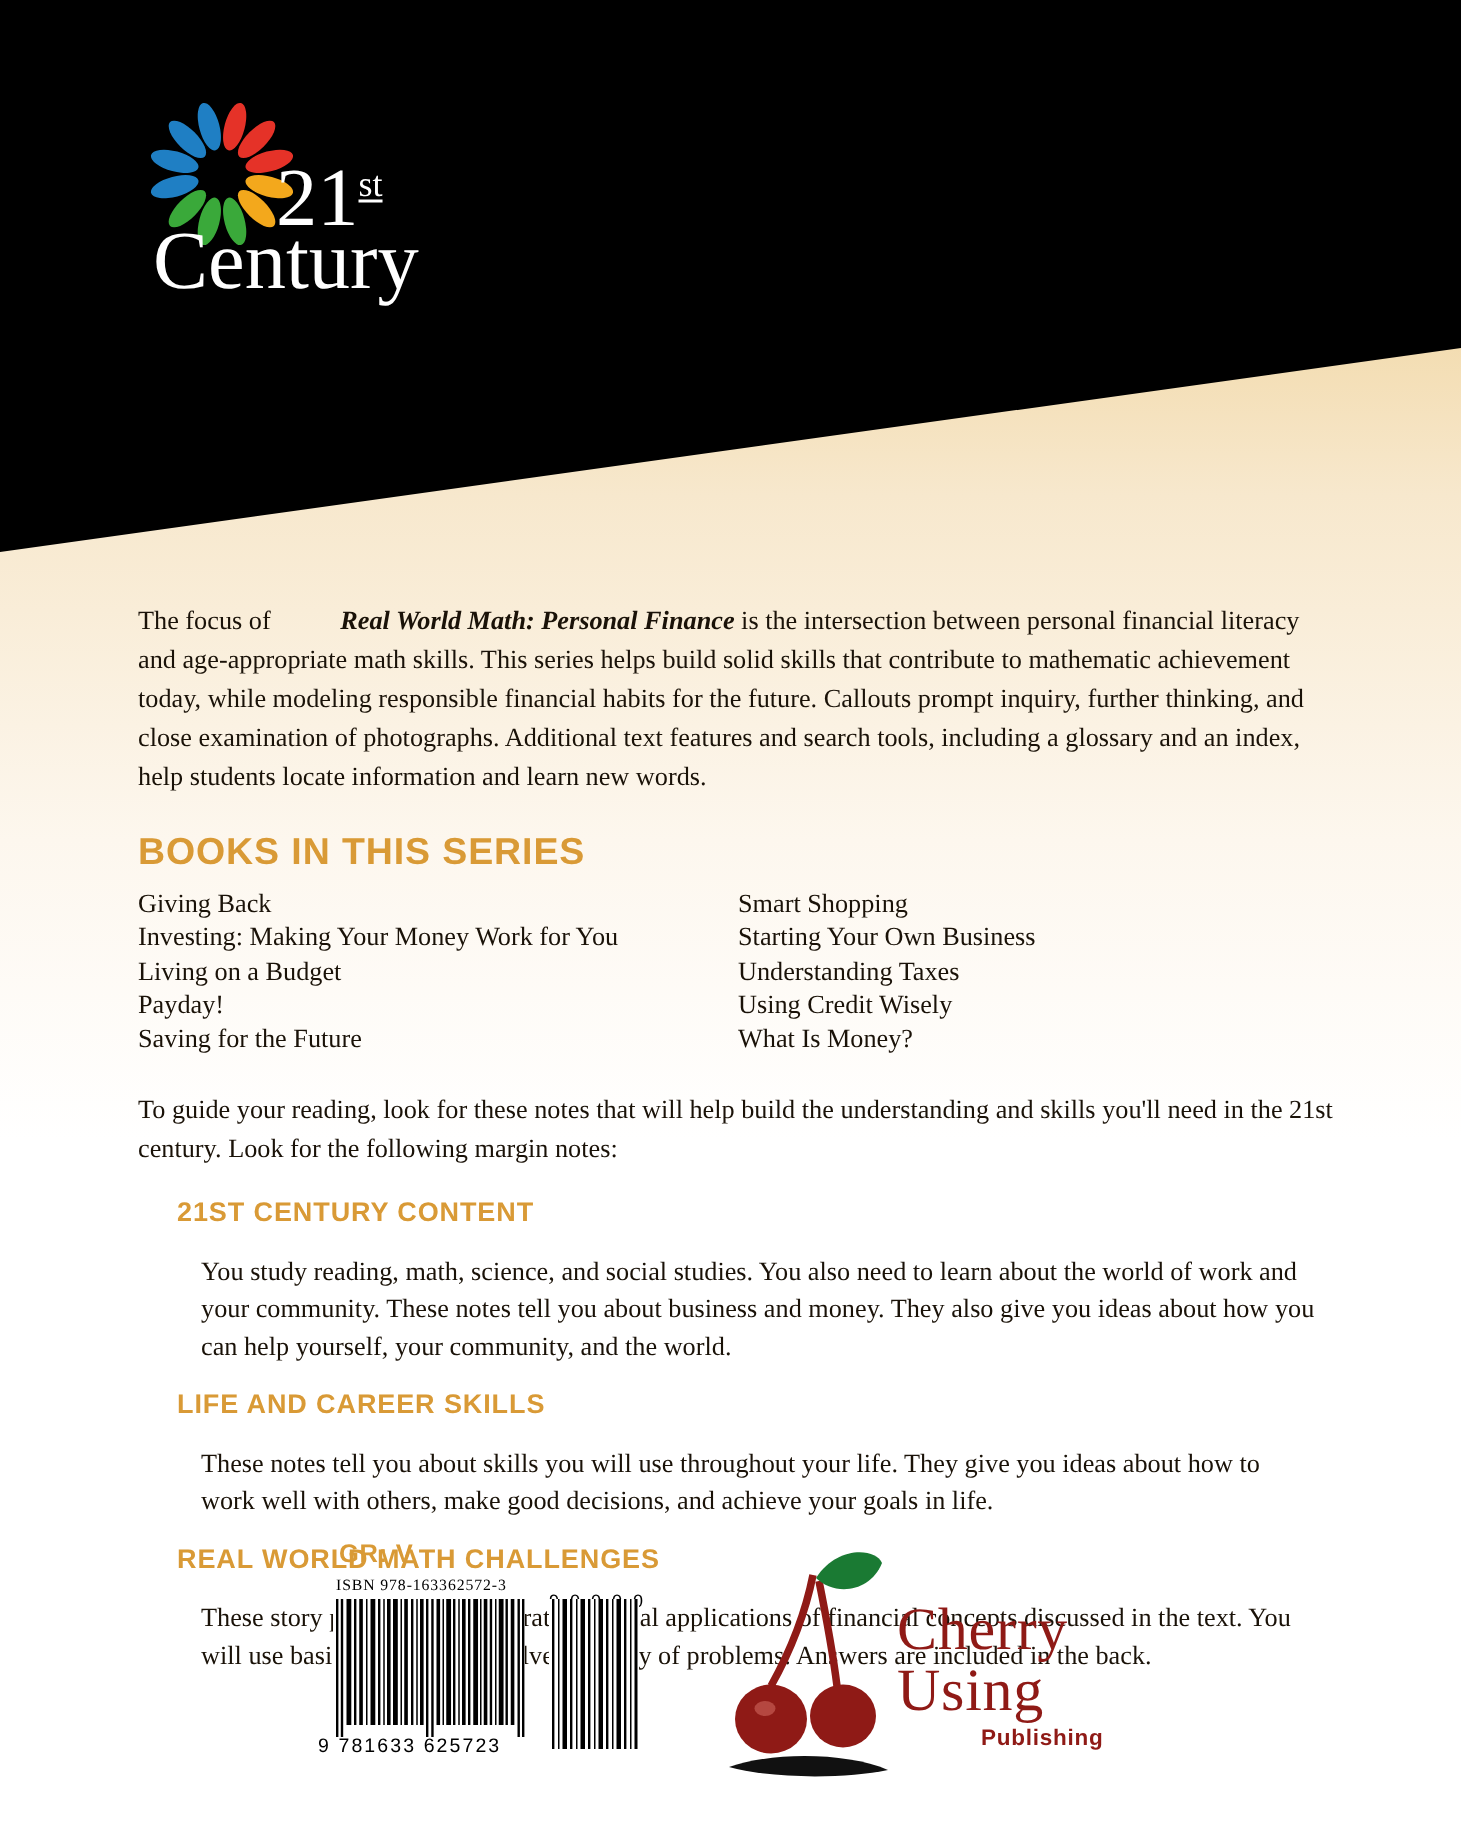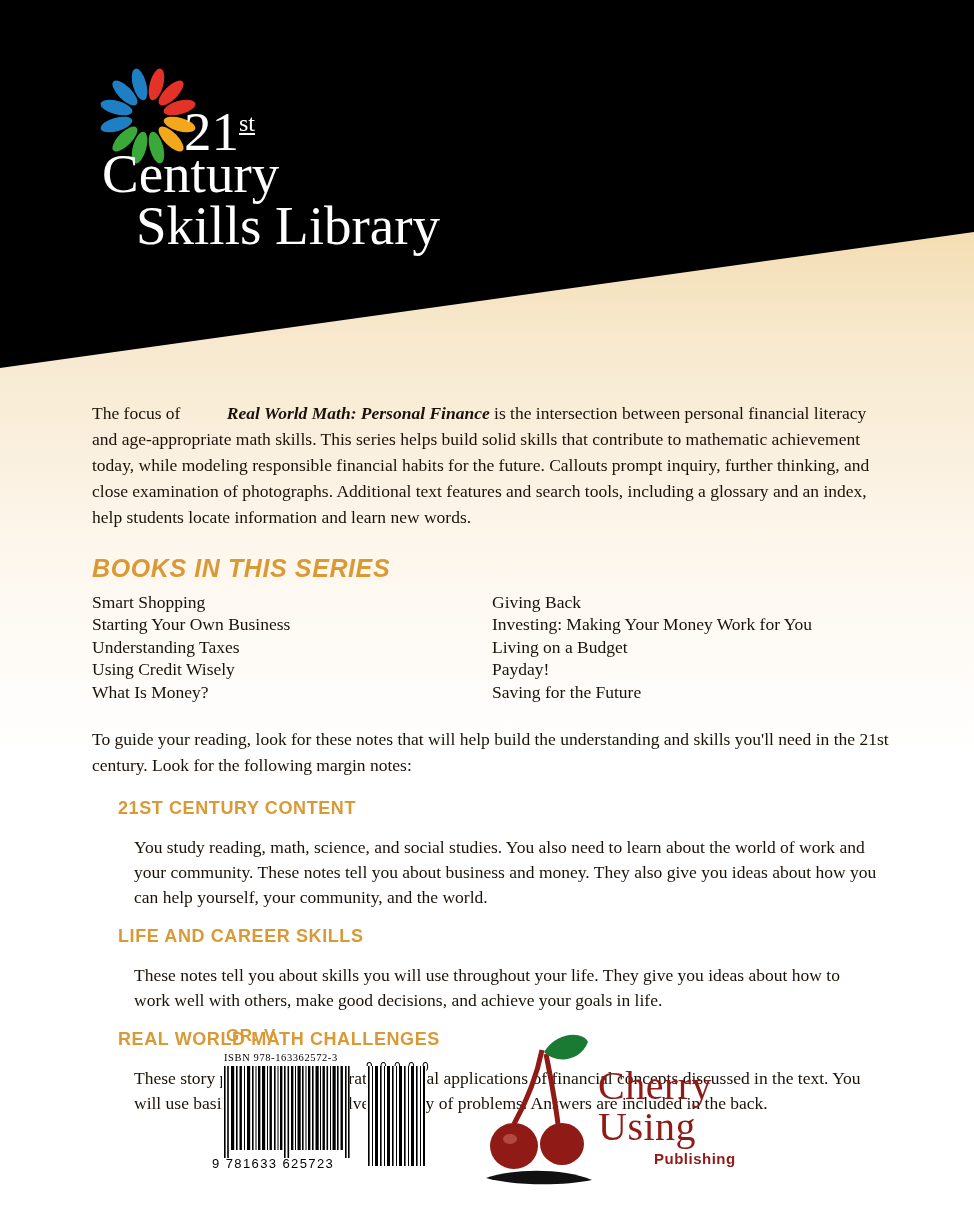--- a/index.html
+++ b/index.html
@@ -101,21 +101,20 @@
   }
   .section-head {
     font-family: "Liberation Sans", sans-serif;
     font-weight: bold;
     color: #d99a36;
     letter-spacing: 0.6px;
   }
   .books-head {
     font-size: 25px;
     margin: 0 0 8px 0;
-    font-style: italic;
   }
   .books-cols {
     display: flex;
     width: 800px;
     margin-bottom: 22px;
   }
   .books-col {
     width: 50%;
   }
   .book-item {
@@ -266,43 +265,42 @@
         <g fill="#1f7fc4">
           <ellipse cx="0" cy="-34" rx="7" ry="17" transform="rotate(255)"></ellipse>
           <ellipse cx="0" cy="-34" rx="7" ry="17" transform="rotate(285)"></ellipse>
           <ellipse cx="0" cy="-34" rx="7" ry="17" transform="rotate(315)"></ellipse>
           <ellipse cx="0" cy="-34" rx="7" ry="17" transform="rotate(345)"></ellipse>
         </g>
       </g>
     </svg>
     <div class="logo-21"><span>21</span><sup>st</sup></div>
     <div class="logo-century">Century</div>
-    <div class="logo-skills">Skills Library</div>
   </div>
 
   <div class="content">
 
     <p class="intro"><span>The focus of </span><b>Real World Math: Personal Finance</b><span> is the intersection between personal financial literacy and age-appropriate math skills. This series helps build solid skills that contribute to mathematic achievement today, while modeling responsible financial habits for the future. Callouts prompt inquiry, further thinking, and close examination of photographs. Additional text features and search tools, including a glossary and an index, help students locate information and learn new words.</span></p>
 
     <div class="section-head books-head">BOOKS IN THIS SERIES</div>
 
     <div class="books-cols">
+      <div class="books-col">
+        <div class="book-item">Giving Back</div>
+        <div class="book-item">Investing: Making Your Money Work for You</div>
+        <div class="book-item">Living on a Budget</div>
+        <div class="book-item">Payday!</div>
+        <div class="book-item">Saving for the Future</div>
+      </div>
       <div class="books-col">
         <div class="book-item">Smart Shopping</div>
         <div class="book-item">Starting Your Own Business</div>
         <div class="book-item">Understanding Taxes</div>
         <div class="book-item">Using Credit Wisely</div>
         <div class="book-item">What Is Money?</div>
-      </div>
-      <div class="books-col">
-        <div class="book-item">Giving Back</div>
-        <div class="book-item">Investing: Making Your Money Work for You</div>
-        <div class="book-item">Living on a Budget</div>
-        <div class="book-item">Payday!</div>
-        <div class="book-item">Saving for the Future</div>
       </div>
     </div>
 
     <p class="guide">To guide your reading, look for these notes that will help build the understanding and skills you'll need in the 21st century. Look for the following margin notes:</p>
 
     <div class="note-block">
       <div class="section-head note-head">21ST CENTURY CONTENT</div>
       <p class="note-body">You study reading, math, science, and social studies. You also need to learn about the world of work and your community. These notes tell you about business and money. They also give you ideas about how you can help yourself, your community, and the world.</p>
     </div>
 

